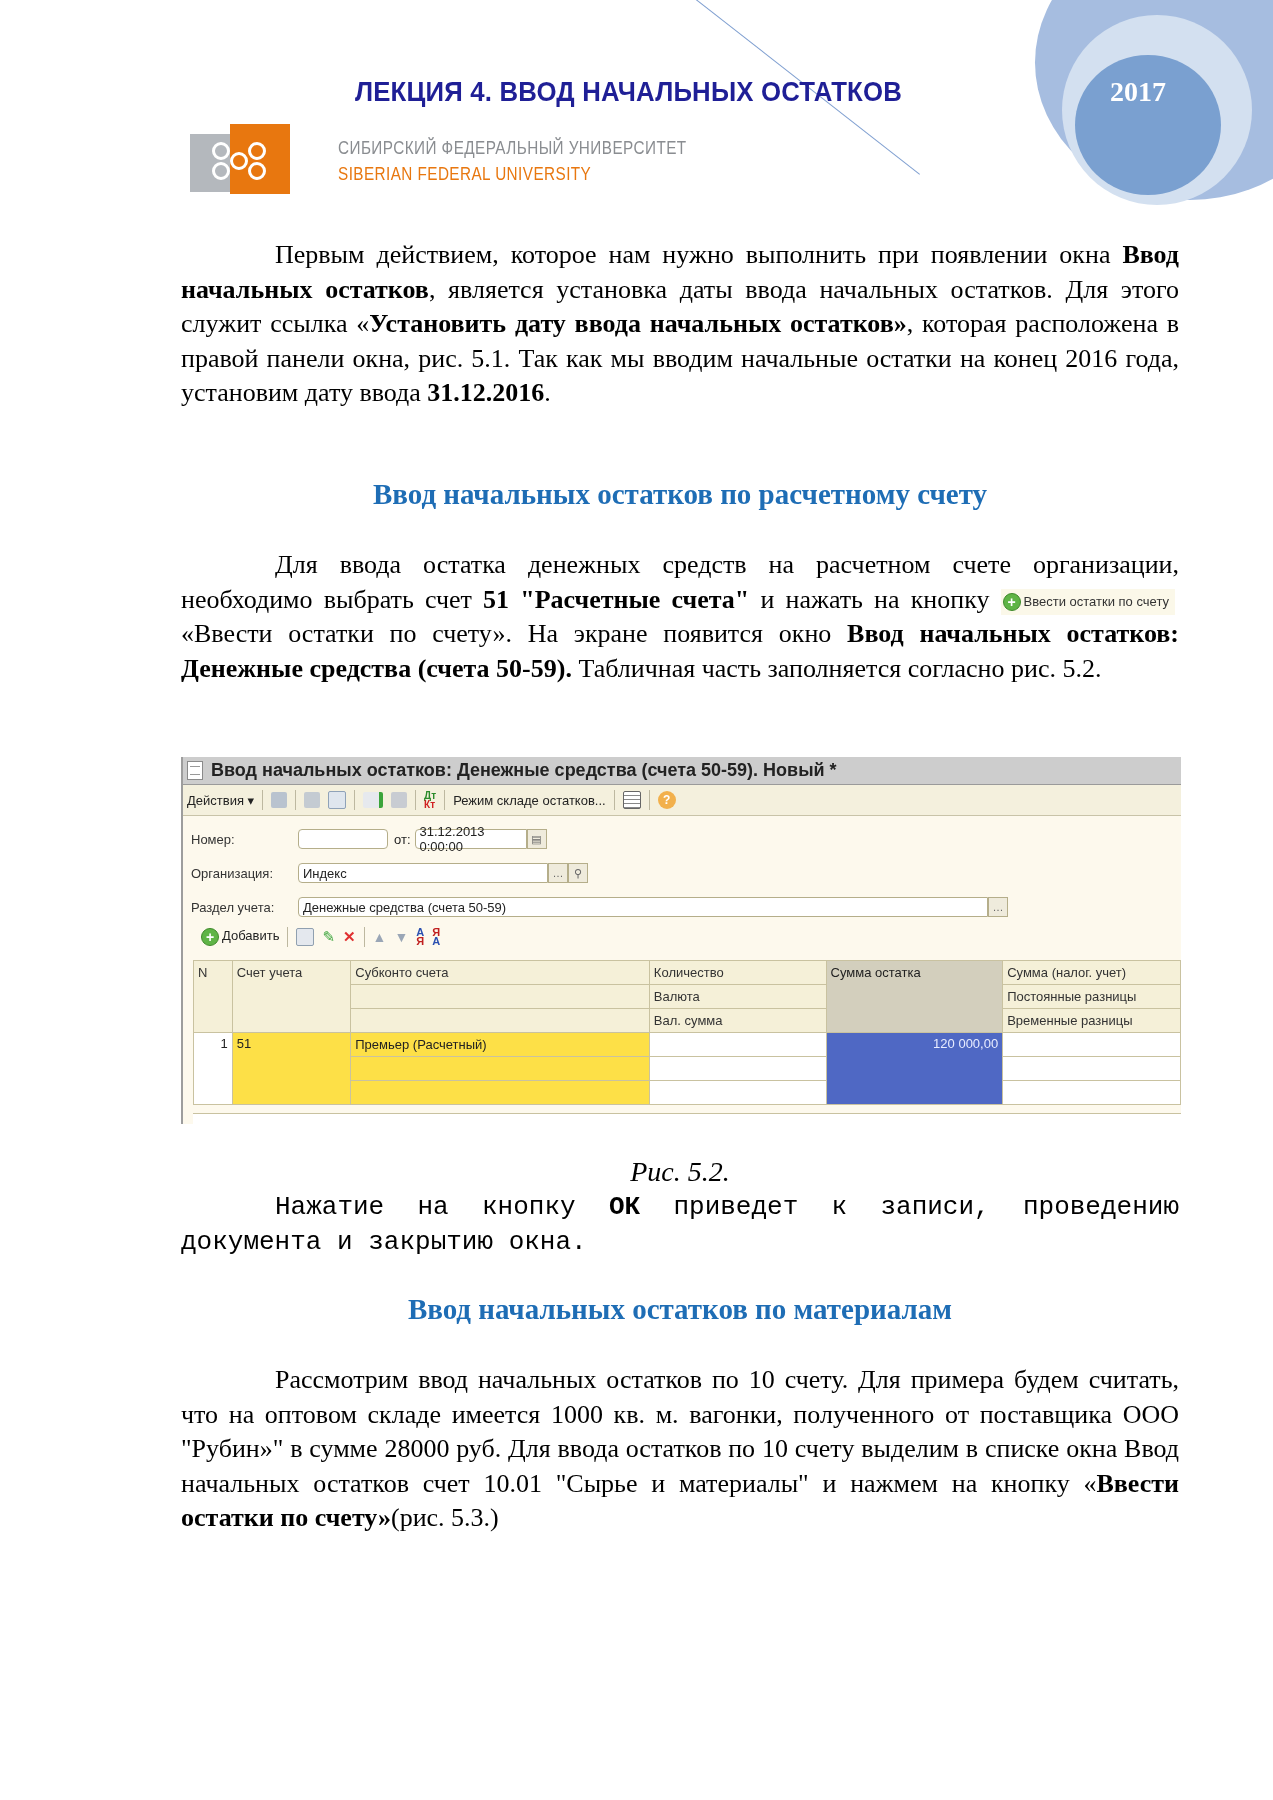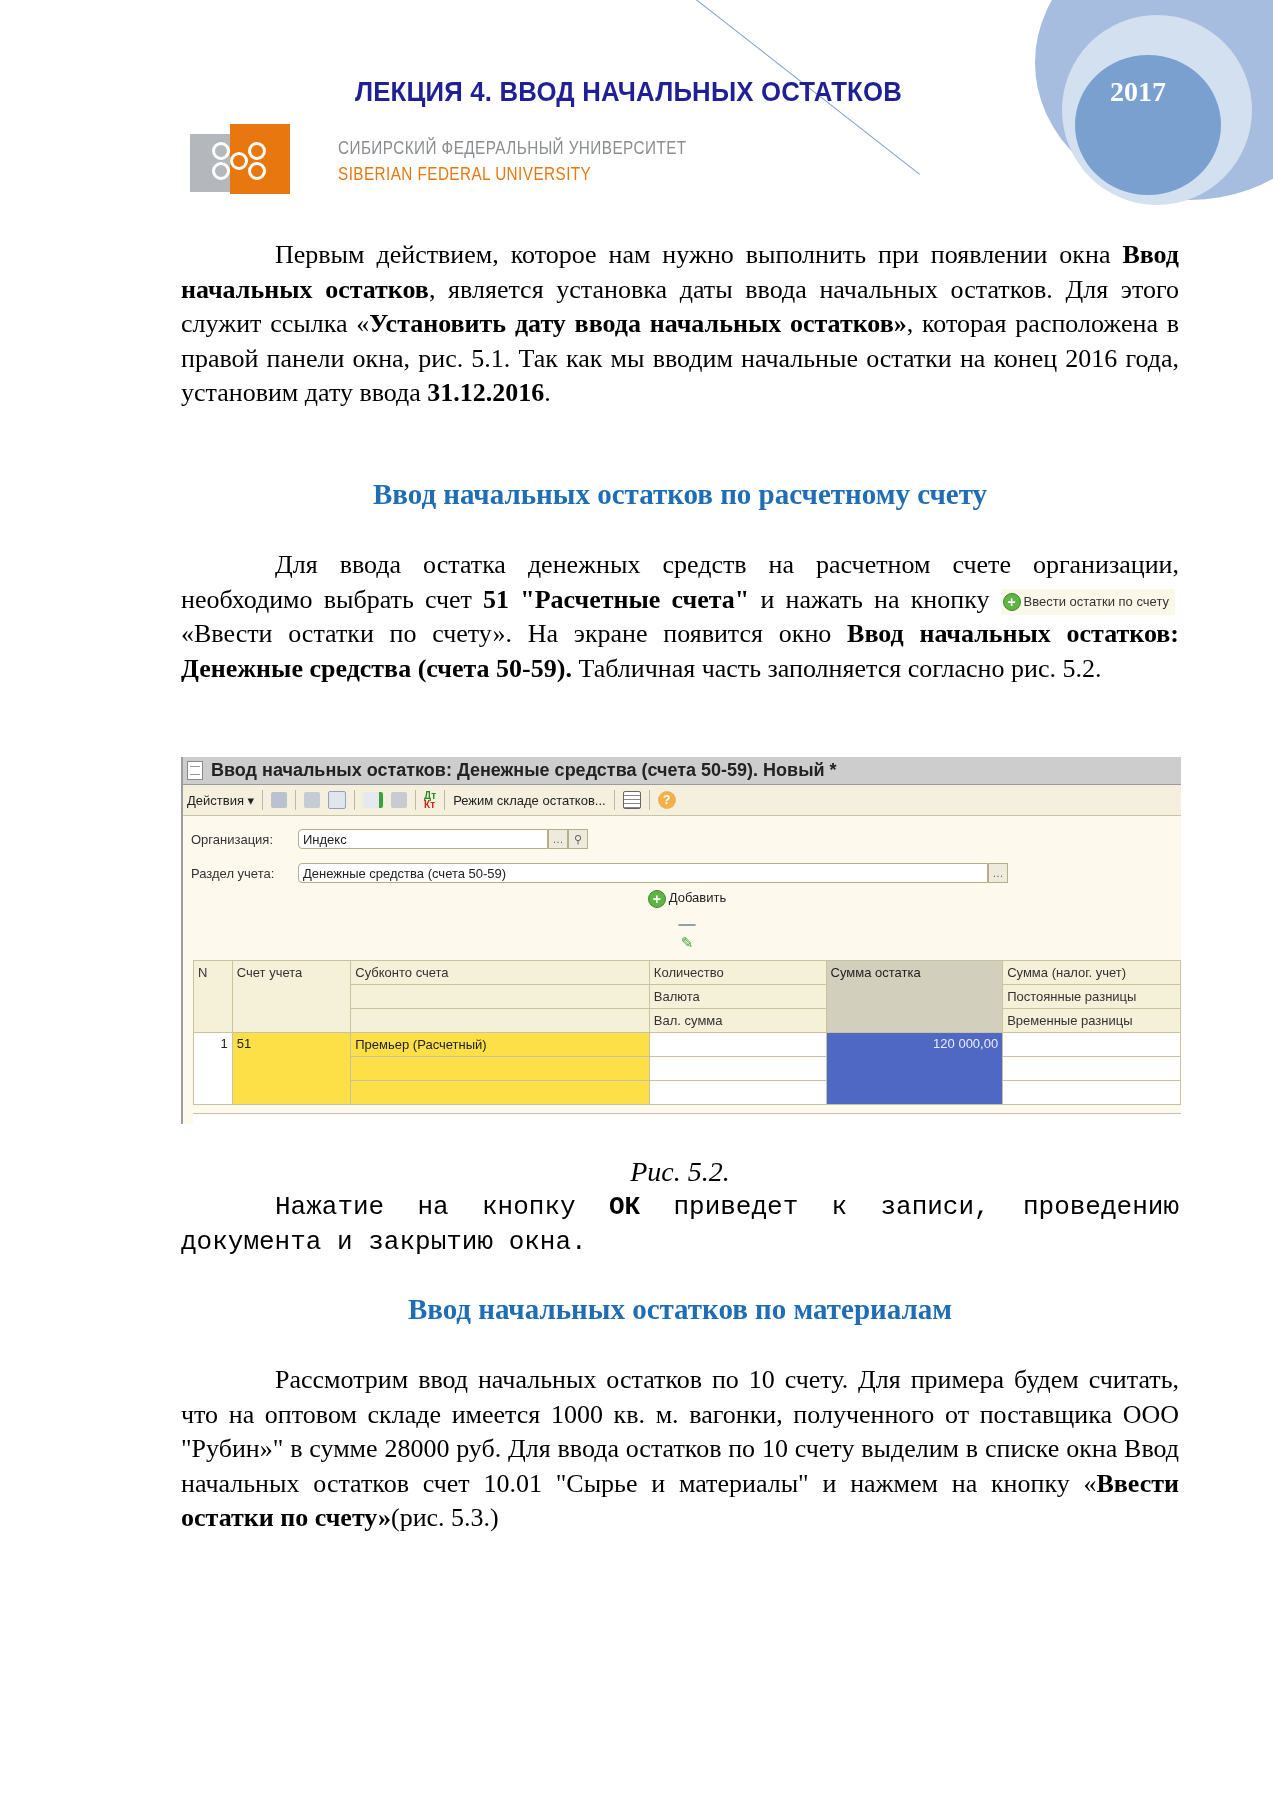--- a/index.html
+++ b/index.html
@@ -37,21 +37,21 @@
   .doc-icon { width: 14px; height: 17px; border: 1px solid #8a8a8a; background: #fff; margin-right: 8px; position: relative; }
   .doc-icon::after { content: ""; position: absolute; left: 2px; right: 2px; top: 4px; height: 7px; border-top: 1px solid #999; border-bottom: 1px solid #999; }
   .dlg-toolbar { height: 30px; background: #f4f0dd; border-bottom: 1px solid #c8c3a8; display: flex; align-items: center; padding-left: 4px; gap: 8px; }
   .tb-sep { width: 1px; height: 20px; background: #bdb8a0; }
   .tb-icon { width: 16px; height: 16px; border-radius: 2px; }
   .dlg-form { padding: 6px 8px; }
   .frow { display: flex; align-items: center; height: 34px; }
   .flabel { width: 107px; font-size: 13px; color: #333; }
   .finput { height: 20px; border: 1px solid #b5ae8a; border-radius: 4px; background: #fff; display: flex; align-items: center; padding-left: 4px; font-size: 13px; box-sizing: border-box; }
   .fbtn { height: 20px; width: 20px; border: 1px solid #b5ae8a; background: #efebdc; display: flex; align-items: center; justify-content: center; font-size: 11px; color: #666; box-sizing: border-box; }
-  .tbl-toolbar { display: flex; align-items: center; height: 26px; padding-left: 10px; gap: 8px; flex-direction: column; }
+  .tbl-toolbar { display: flex; align-items: center; height: 26px; padding-left: 10px; gap: 8px; }
   .grid { position: absolute; left: 10px; top: 203px; width: 988px; border-collapse: collapse; font-size: 13px; }
   .grid td { border: 1px solid #c9c2a0; height: 23px; padding: 0 4px; vertical-align: middle; }
   .grid .hd { background: #f5f0d8; color: #333; }
   .grid .sum-hd { background: #d3cfbd; vertical-align: top; padding-top: 4px; }
   .grid .row { background: #fde047; }
   .grid .white { background: #ffffff; }
   .grid .sel { background: #4f68c4; color: #e8ecff; text-align: right; vertical-align: top; padding-top: 3px; }
   .dlg-bottom { position: absolute; left: 10px; top: 356px; width: 988px; height: 12px; border-top: 1px solid #c9c2a0; background: #fff; }
 </style>
 </head>
@@ -107,20 +107,27 @@
     <span style="font-size:10px;font-weight:bold;color:#2a8a2a;line-height:9px">Дт<br><span style="color:#d02020">Кт</span></span>
     <span class="tb-sep"></span>
     <span>Режим складе остатков...</span>
     <span class="tb-sep"></span>
     <span class="tb-icon" style="border:1px solid #666;background:repeating-linear-gradient(#fff 0 3px,#888 3px 4px)"></span>
     <span class="tb-sep"></span>
     <span style="width:18px;height:18px;border-radius:50%;background:#f2b04c;color:#fff;font-weight:bold;text-align:center;line-height:18px;font-size:12px">?</span>
   </div>
 
   <div class="dlg-form">
+    <div class="frow">
+      <span class="flabel">Номер:</span>
+      <span class="finput" style="width:90px"></span>
+      <span style="margin:0 4px 0 6px">от:</span>
+      <span class="finput" style="width:112px;border-radius:4px 0 0 4px">31.12.2013  0:00:00</span>
+      <span class="fbtn">▤</span>
+    </div>
     <div class="frow">
       <span class="flabel">Организация:</span>
       <span class="finput" style="width:250px;border-radius:4px 0 0 4px">Индекс</span>
       <span class="fbtn">…</span>
       <span class="fbtn">⚲</span>
     </div>
     <div class="frow">
       <span class="flabel">Раздел учета:</span>
       <span class="finput" style="width:690px;border-radius:4px 0 0 4px">Денежные средства (счета 50-59)</span>
       <span class="fbtn">…</span>

